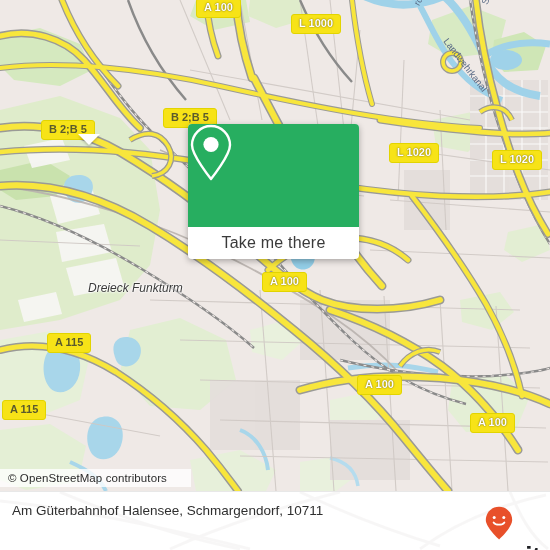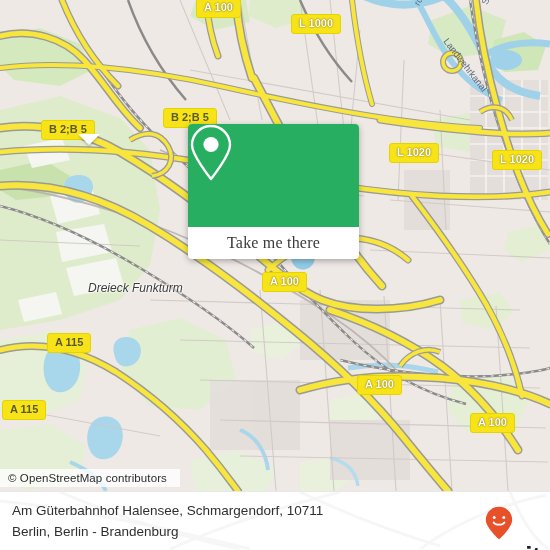--- a/index.html
+++ b/index.html
@@ -17,21 +17,21 @@
     position: absolute; left: 0; top: 0; width: 550px; height: 491px;
     overflow: hidden;
     background: #efe9e6;
   }
   #map svg { position: absolute; left: 0; top: 0; display: block; }
 
   
   .attrib {
     position: absolute; left: 0; top: 469px;
     background: rgba(255,255,255,0.78);
-    padding: 3px 13px 3px 8px;
+    padding: 3px 24px 3px 8px;
     font-size: 11.5px;
     color: #2b2b2b;
     letter-spacing: 0.1px;
     white-space: nowrap;
     z-index: 40;
   }
 
   
   .shield {
     position: absolute;
@@ -70,21 +70,20 @@
 
   
   #card {
     position: absolute;
     left: 188px; top: 124px;
     width: 171px; height: 135px;
     background: #ffffff;
     border-radius: 4px;
     box-shadow: 0 2px 6px rgba(0,0,0,0.30);
     z-index: 60;
-    font-family: Liberation Serif, serif;
   }
   #card-image {
     position: absolute; left:0; top:0;
     width: 171px; height: 103px;
     background: #27ae60;
     border-radius: 4px 4px 0 0;
     display: flex; align-items: center; justify-content: center;
   }
   #card-label {
     position: absolute; left: 0; top: 103px;
@@ -357,21 +356,20 @@
         <path d="M60,491 C110,512 170,534 240,548"></path>
         <path d="M300,491 C340,510 390,530 440,545"></path>
         <path d="M170,548 C220,526 280,506 340,491"></path>
         <path d="M420,548 C450,526 490,506 546,494"></path>
         <path d="M510,491 C520,514 530,534 548,548"></path>
       </g>
     </svg>
 
     <div id="footer-text">
       <div>Am Güterbahnhof Halensee, Schmargendorf, 10711</div>
-      <div>Berlin, Berlin - Brandenburg</div>
     </div>
 
     <div id="brand">
       <svg width="28" height="34" viewBox="0 0 28 34">
         <path d="M14 0.8 C6.6 0.8 0.8 6.6 0.8 14 C0.8 21.5 14 33.4 14 33.4 C14 33.4 27.2 21.5 27.2 14 C27.2 6.6 21.4 0.8 14 0.8 Z" fill="#e8502a"></path>
         <circle cx="9.2" cy="11.4" r="1.5" fill="#ffffff"></circle>
         <circle cx="18.8" cy="11.4" r="1.5" fill="#ffffff"></circle>
         <path d="M8.6 16.4 C10.6 19.4 17.4 19.4 19.4 16.4" stroke="#ffffff" stroke-width="1.8" fill="none" stroke-linecap="round"></path>
       </svg>
       <span id="brand-word">moovit</span>

